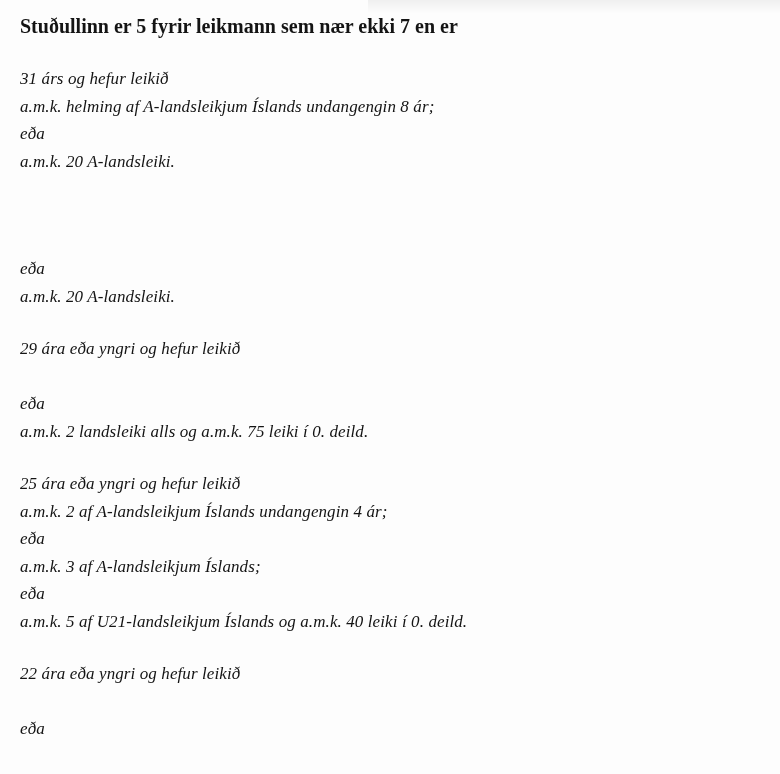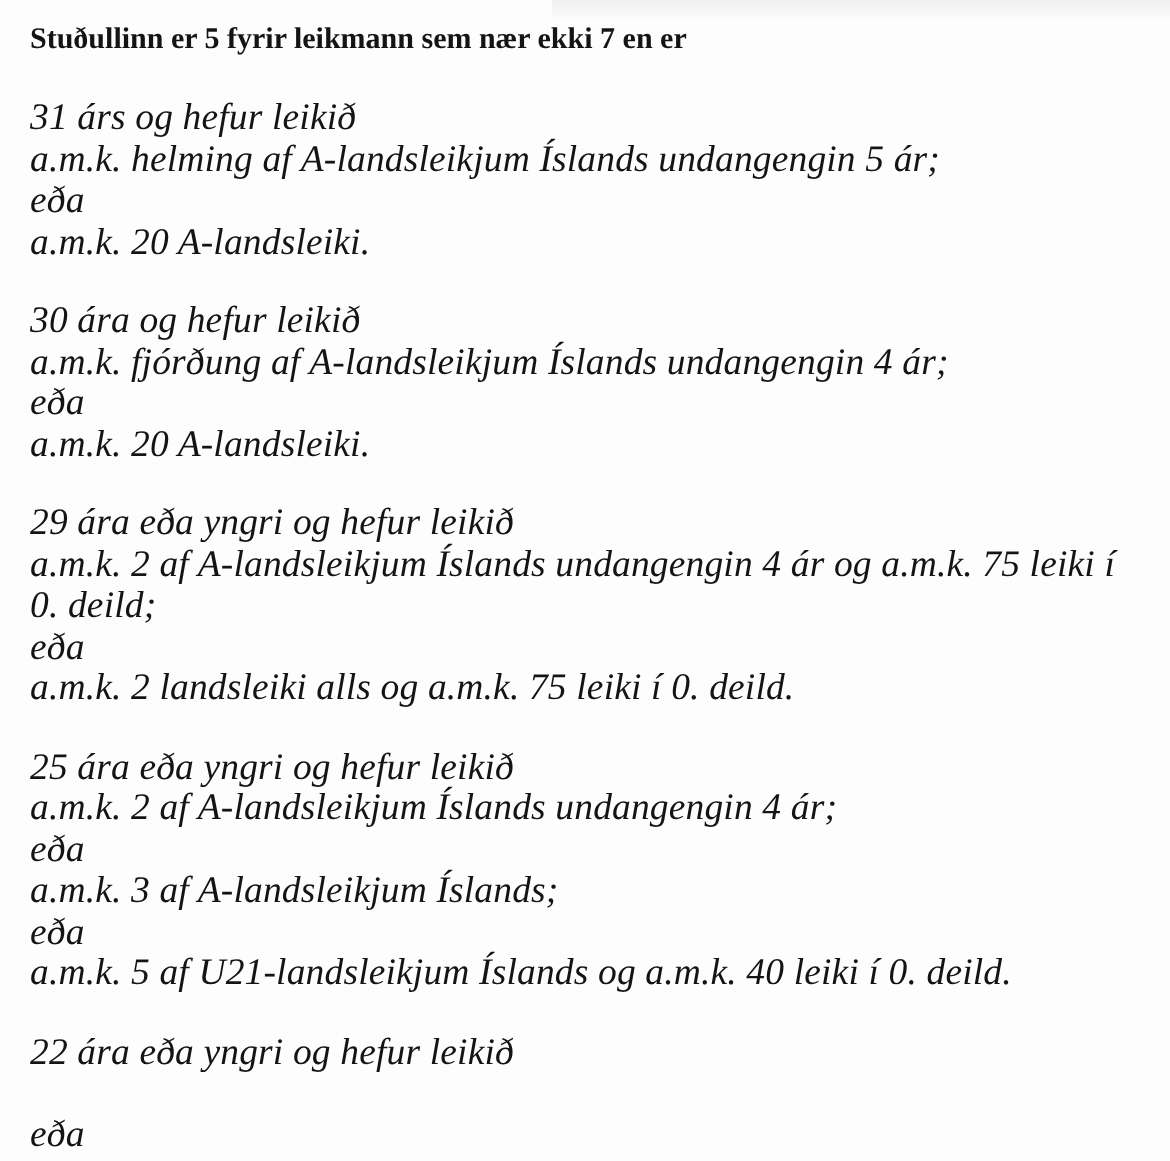--- a/index.html
+++ b/index.html
@@ -31,32 +31,32 @@
   }
   .heading {
     margin: 0;
     font-size: 20px;
     line-height: 28px;
     font-weight: bold;
     font-style: normal;
   }
   .para {
     margin: 25px 0 0 0;
-    font-size: 25px;
+    font-size: 17px;
     line-height: 27.5px;
     font-style: italic;
     letter-spacing: 0.1px;
   }
 </style>
 </head>
 <body>
 
 <div class="page">
   <h1 class="heading">Stuðullinn er 5 fyrir leikmann sem nær ekki 7 en er</h1>
 
   <div>
-      <p class="para"><span>31 árs og hefur leikið</span><br><span>a.m.k. helming af A-landsleikjum Íslands undangengin 5 ár;</span><br><span>eða</span><br><span>a.m.k. 20 A-landsleiki.</span></p>
-      <p class="para"><span>30 ára og hefur leikið</span><br><span>a.m.k. fjórðung af A-landsleikjum Íslands undangengin 4 ár;</span><br><span>eða</span><br><span>a.m.k. 20 A-landsleiki.</span></p>
-      <p class="para"><span>29 ára eða yngri og hefur leikið</span><br><span>a.m.k. 2 af A-landsleikjum Íslands undangengin 4 ár og a.m.k. 75 leiki í 0. deild;</span><br><span>eða</span><br><span>a.m.k. 2 landsleiki alls og a.m.k. 75 leiki í 0. deild.</span></p>
+      <p class="para"><span>31 árs og hefur leikið</span><br><span>a.m.k. helming af A-landsleikjum Íslands undangengin 8 ár;</span><br><span>eða</span><br><span>a.m.k. 20 A-landsleiki.</span></p>
+      <p class="para"><br><br><span>eða</span><br><span>a.m.k. 20 A-landsleiki.</span></p>
+      <p class="para"><span>29 ára eða yngri og hefur leikið</span><br><br><span>eða</span><br><span>a.m.k. 2 landsleiki alls og a.m.k. 75 leiki í 0. deild.</span></p>
       <p class="para"><span>25 ára eða yngri og hefur leikið</span><br><span>a.m.k. 2 af A-landsleikjum Íslands undangengin 4 ár;</span><br><span>eða</span><br><span>a.m.k. 3 af A-landsleikjum Íslands;</span><br><span>eða</span><br><span>a.m.k. 5 af U21-landsleikjum Íslands og a.m.k. 40 leiki í 0. deild.</span></p>
       <p class="para"><span>22 ára eða yngri og hefur leikið</span><br><br><span>eða</span><br></p>
     </div>
 </div>
 
 </body></html>

